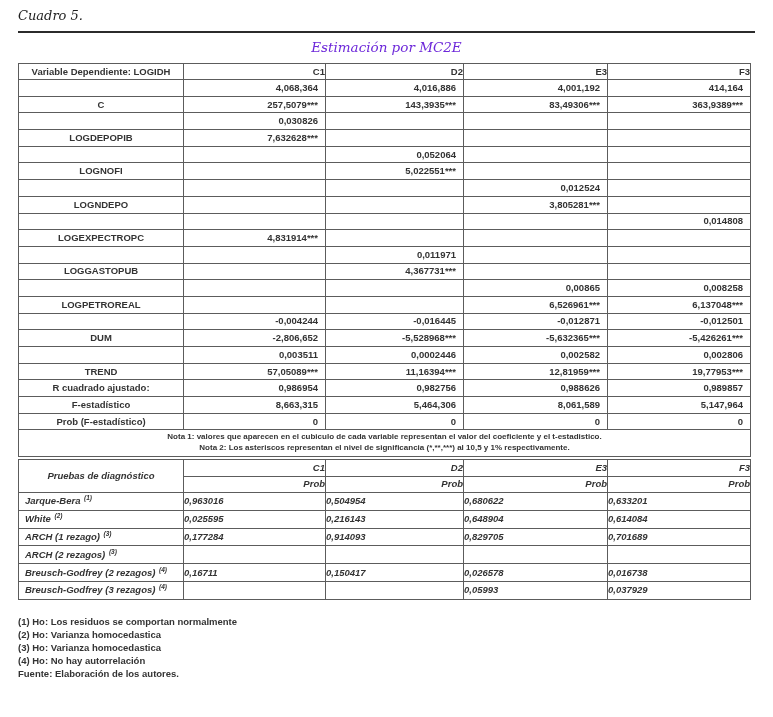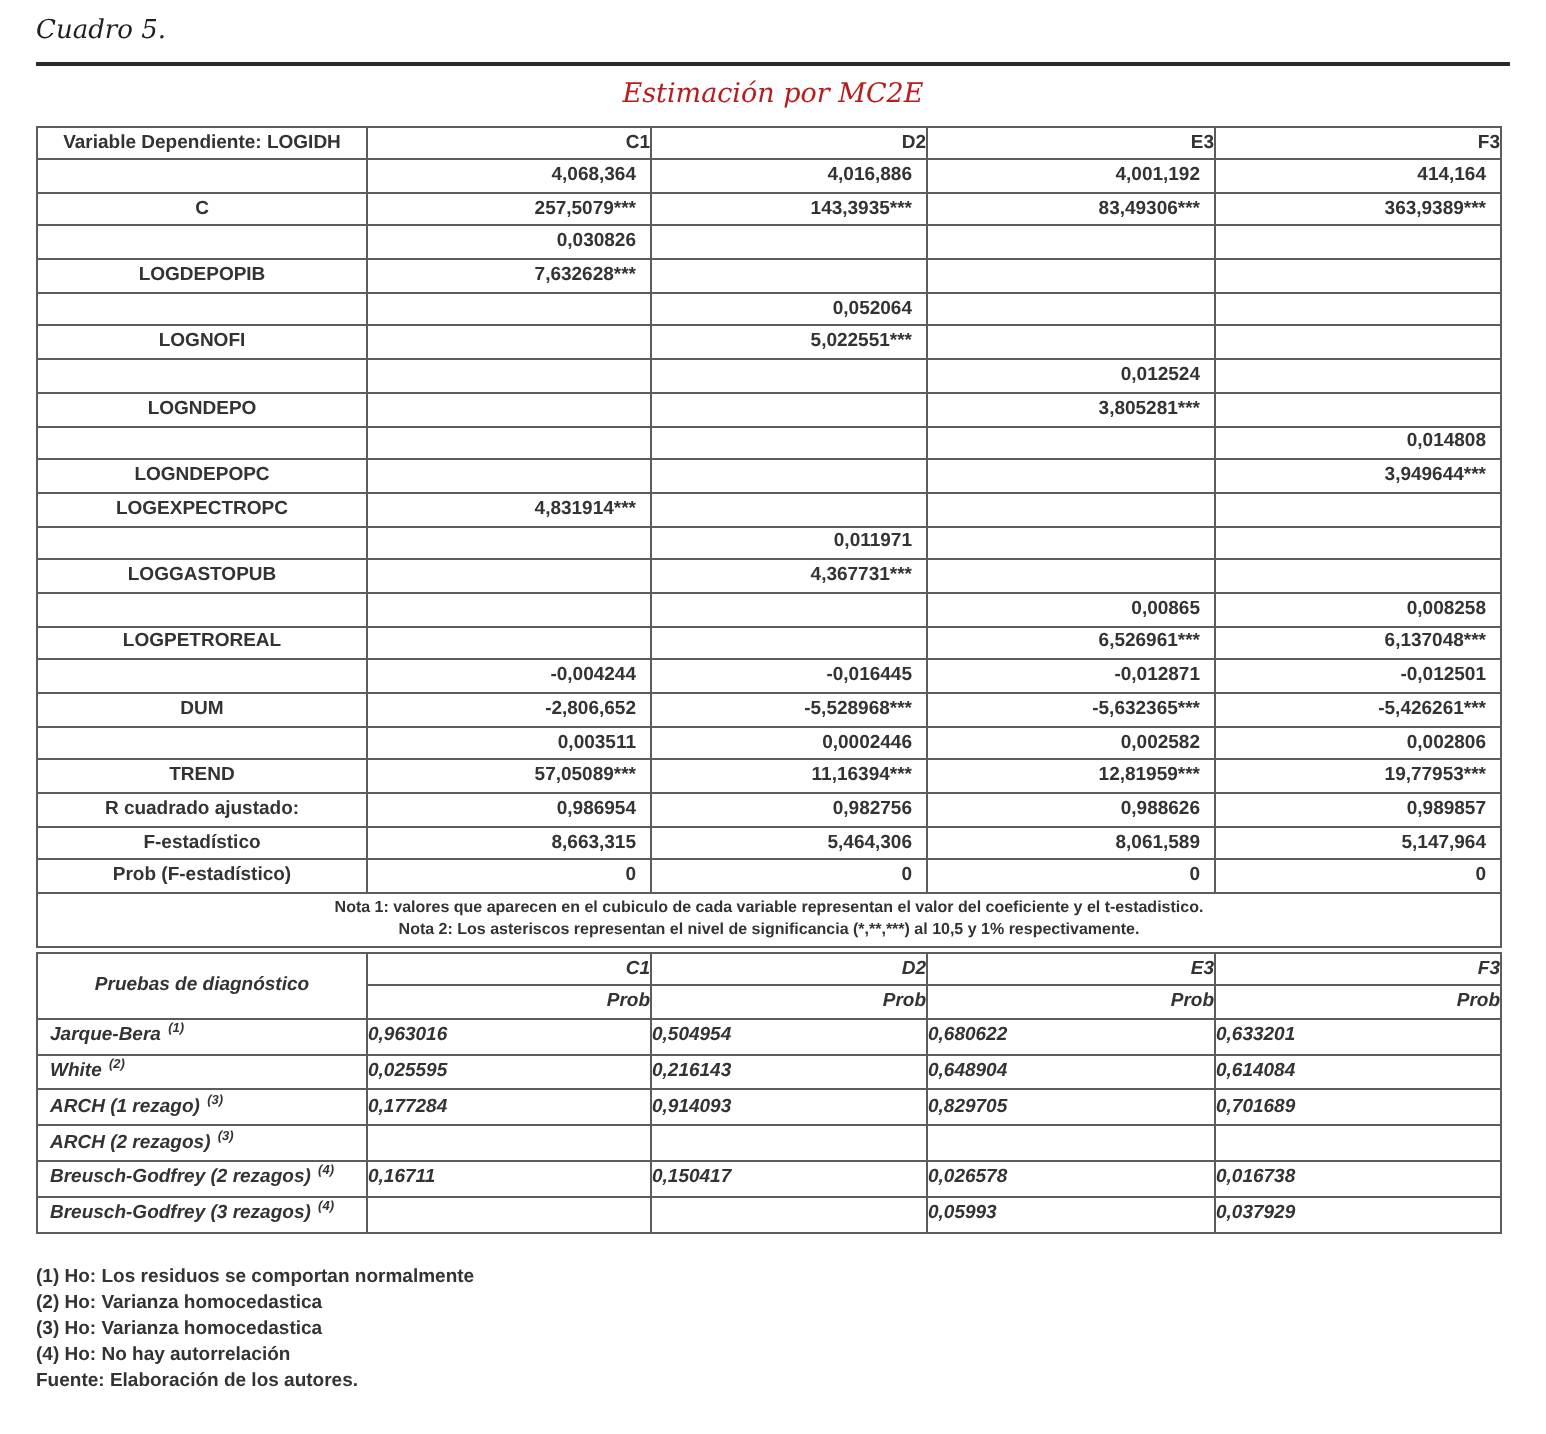--- a/index.html
+++ b/index.html
@@ -17,21 +17,21 @@
     font-size: 13px;
     color: #1f1f1f;
     padding-top: 8px;
   }
   .rule { border-top: 2px solid #2b2b2b; margin-top: 8px; }
   .doc-title {
     text-align: center;
     font-family: "DejaVu Serif", serif;
     font-style: italic;
     font-size: 13.5px;
-    color: #b91c1c;
+    color: #6d28d9;
     margin-top: 6px;
     margin-bottom: 8px;
   }
 
   table { border-collapse: collapse; table-layout: fixed; width: 732px; }
   td, th {
     border: 1px solid #5c5c5c;
     font-size: 9.5px;
     font-weight: 700;
     color: #333333;
@@ -144,27 +144,20 @@
             <td class="val"></td>
           </tr>
           <tr>
             <td class="label"></td>
             <td class="val"></td>
             <td class="val"></td>
             <td class="val"></td>
             <td class="val">0,014808</td>
           </tr>
           <tr>
-            <td class="label">LOGNDEPOPC</td>
-            <td class="val"></td>
-            <td class="val"></td>
-            <td class="val"></td>
-            <td class="val">3,949644***</td>
-          </tr>
-          <tr>
             <td class="label">LOGEXPECTROPC</td>
             <td class="val">4,831914***</td>
             <td class="val"></td>
             <td class="val"></td>
             <td class="val"></td>
           </tr>
           <tr>
             <td class="label"></td>
             <td class="val"></td>
             <td class="val">0,011971</td>

